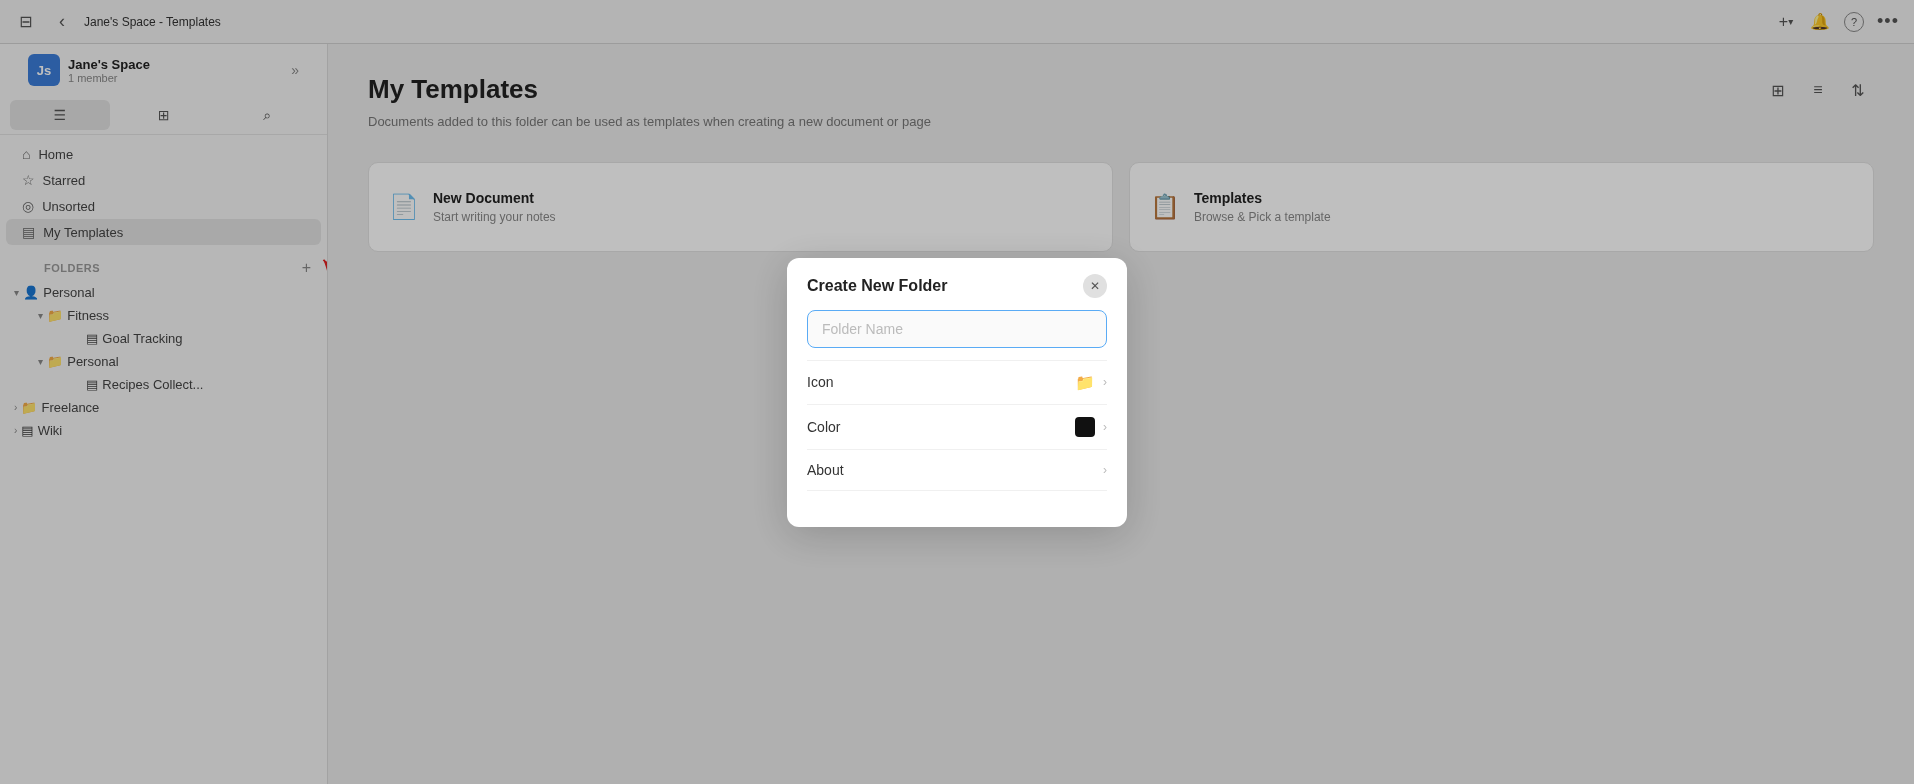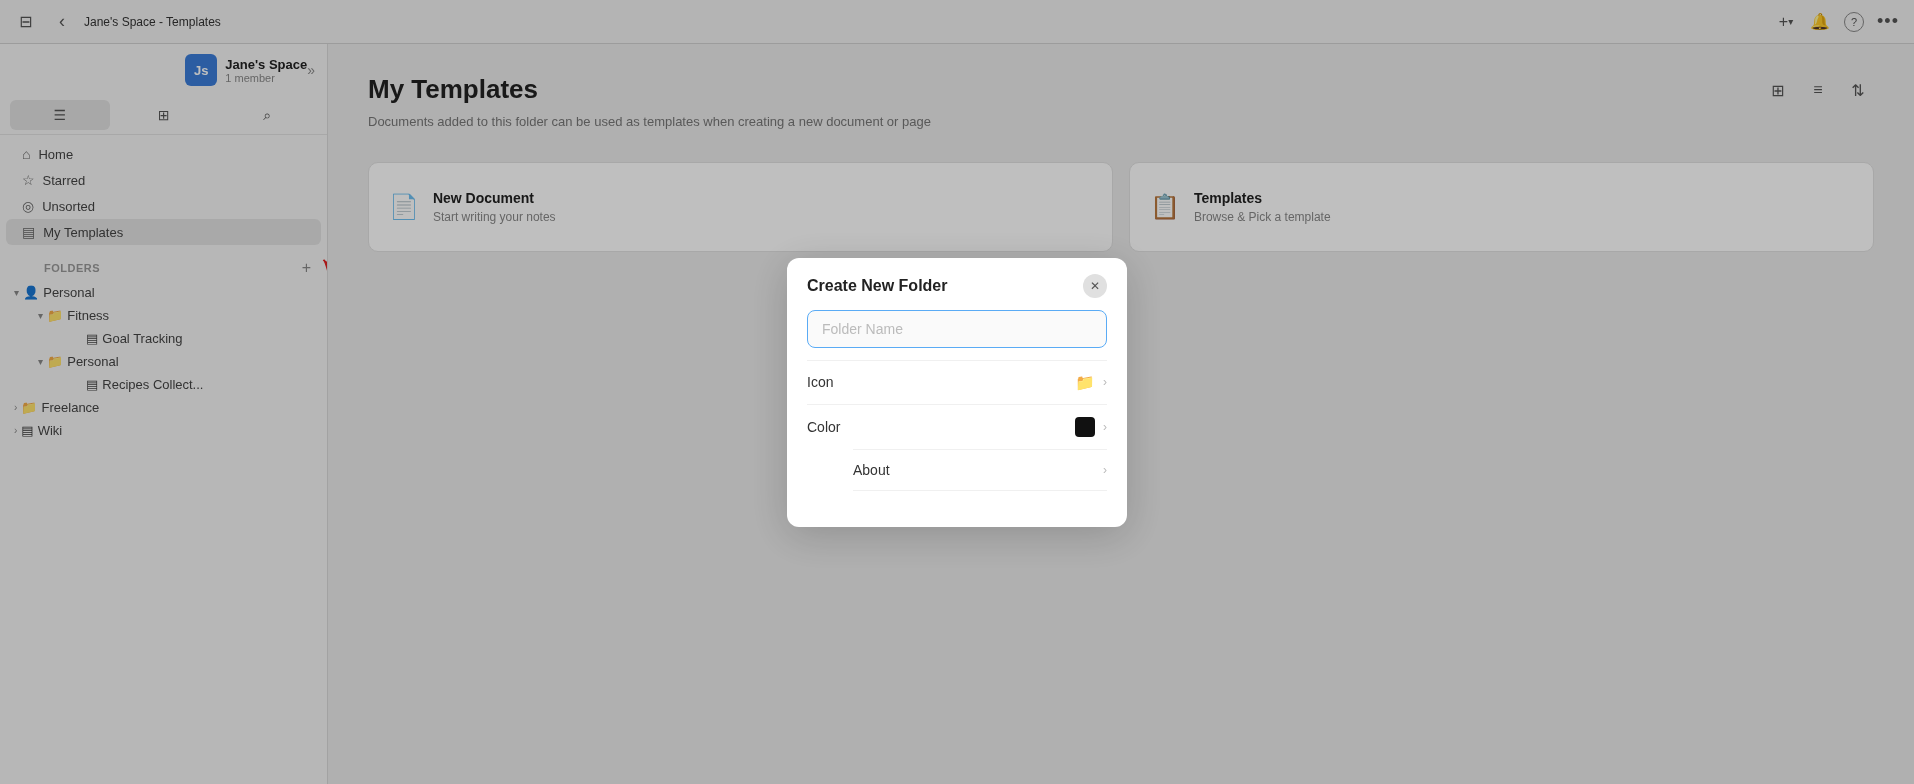--- a/index.html
+++ b/index.html
@@ -11,21 +11,21 @@
     .topbar-icon-btn { width: 28px; height: 28px; display: flex; align-items: center; justify-content: center; cursor: pointer; border-radius: 5px; color: #555; font-size: 16px; background: none; border: none; }
     .topbar-title { font-size: 12px; color: #333; font-weight: 500; }
     .topbar-right { display: flex; align-items: center; gap: 6px; }
     .topbar-right-btn { width: 28px; height: 28px; display: flex; align-items: center; justify-content: center; cursor: pointer; border-radius: 5px; color: #555; font-size: 16px; background: none; border: none; }
 
     
     .main { display: flex; flex: 1; overflow: hidden; }
 
     
     .sidebar { width: 328px; background: #f5f5f5; border-right: 1px solid #d8d8d8; display: flex; flex-direction: column; overflow: hidden; }
-    .sidebar-header { padding: 10px 12px; display: flex; align-items: center; justify-content: flex-end; }
+    .sidebar-header { padding: 10px 28px; display: flex; align-items: center; justify-content: space-between; }
     .sidebar-workspace { display: flex; align-items: center; gap: 8px; }
     .workspace-avatar { width: 32px; height: 32px; background: #3b7dd8; border-radius: 6px; display: flex; align-items: center; justify-content: center; color: white; font-size: 13px; font-weight: 600; }
     .workspace-info { display: flex; flex-direction: column; }
     .workspace-name { font-size: 13px; font-weight: 600; color: #222; }
     .workspace-sub { font-size: 11px; color: #888; }
     .sidebar-expand { color: #888; font-size: 14px; cursor: pointer; }
 
     .sidebar-toolbar { display: flex; align-items: center; padding: 4px 10px; gap: 4px; border-bottom: 1px solid #e0e0e0; }
     .sidebar-tool-btn { flex: 1; height: 30px; display: flex; align-items: center; justify-content: center; cursor: pointer; border-radius: 6px; color: #555; font-size: 14px; background: none; border: none; }
     .sidebar-tool-btn.active { background: #e0e0e0; }
@@ -302,21 +302,21 @@
       
       <div class="modal-row">
         <span class="modal-row-left">Color</span>
         <div class="modal-row-right">
           <div class="color-swatch"></div>
           <span class="chevron-right">›</span>
         </div>
       </div>
 
       
-      <div class="modal-row" style="border-bottom: 1px solid #f0f0f0; margin-bottom: 16px; margin-left: 46px;">
+      <div class="modal-row" style="border-bottom: 1px solid #f0f0f0; margin-bottom: 16px;">
         <span class="modal-row-left">About</span>
         <div class="modal-row-right">
           <span class="chevron-right">›</span>
         </div>
       </div>
 
     </div>
   </div>
 </div>
 

